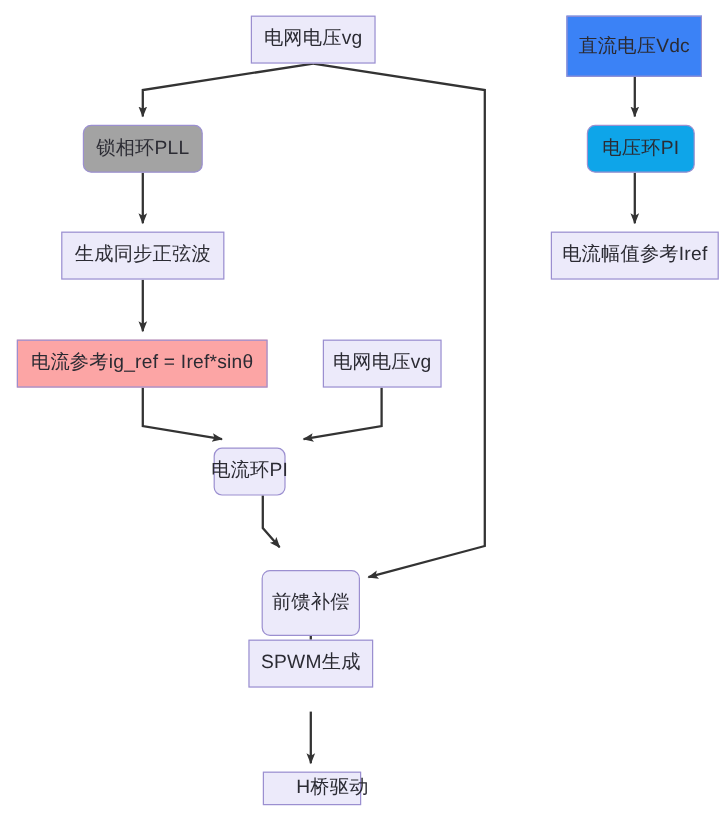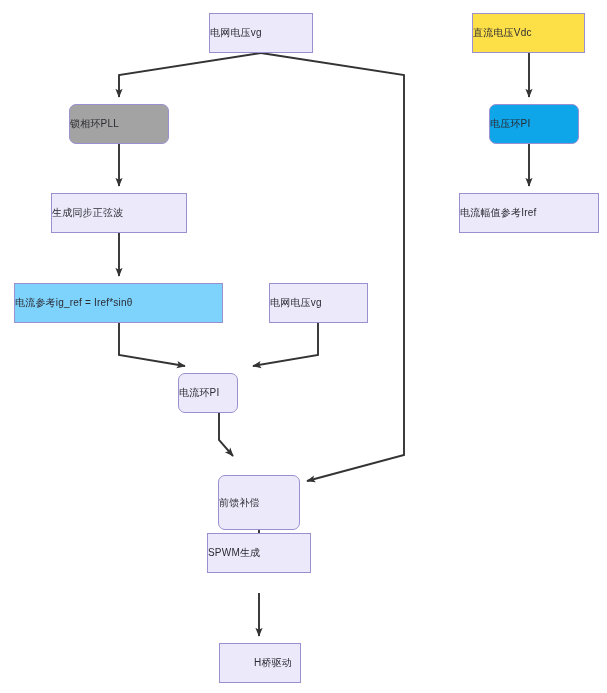--- a/index.html
+++ b/index.html
@@ -27,23 +27,23 @@
     height: 693px;
     pointer-events: none;
   }
   .node {
     position: absolute;
     box-sizing: border-box;
     background: #ECEAFA;
     border: 1px solid #9B8FD0;
     display: flex;
     align-items: center;
-    justify-content: flex-start;
+    justify-content: center;
     color: #2b2b33;
-    font-size: 10px;
+    font-size: 16px;
     line-height: 1;
     white-space: nowrap;
     letter-spacing: 0.2px;
   }
   .node.rounded {
     border-radius: 7px;
   }
   .node-label {
     display: block;
   }
@@ -71,48 +71,48 @@
         <polyline points="259,593 259,636" fill="none" stroke="#333333" stroke-width="1.9" stroke-linejoin="miter" marker-end="url(#arrowhead)"></polyline>
         <polyline points="529,53 529,97" fill="none" stroke="#333333" stroke-width="1.9" stroke-linejoin="miter" marker-end="url(#arrowhead)"></polyline>
         <polyline points="529,144 529,186" fill="none" stroke="#333333" stroke-width="1.9" stroke-linejoin="miter" marker-end="url(#arrowhead)"></polyline>
       </g>
   </svg>
 
   <div id="node-group">
       <div class="node" style="left: 209px; top: 13px; width: 104px; height: 40px; background: rgb(236, 234, 250); border-color: rgb(155, 143, 208); color: rgb(43, 43, 51);">
         <span class="node-label">电网电压vg</span>
       </div>
-      <div class="node" style="left: 472px; top: 13px; width: 113px; height: 40px; background: #fde047; border-color: rgb(155, 143, 208); color: rgb(43, 43, 51);">
+      <div class="node" style="left: 472px; top: 13px; width: 113px; height: 51px; background: #3b82f6; border-color: rgb(155, 143, 208); color: rgb(43, 43, 51);">
         <span class="node-label">直流电压Vdc</span>
       </div>
       <div class="node rounded" style="left: 69px; top: 104px; width: 100px; height: 40px; background: #a3a3a3; border-color: rgb(155, 143, 208); color: rgb(43, 43, 51);">
         <span class="node-label">锁相环PLL</span>
       </div>
       <div class="node rounded" style="left: 489px; top: 104px; width: 90px; height: 40px; background: #0ea5e9; border-color: rgb(155, 143, 208); color: rgb(43, 43, 51);">
         <span class="node-label">电压环PI</span>
       </div>
       <div class="node" style="left: 51px; top: 193px; width: 136px; height: 40px; background: rgb(236, 234, 250); border-color: rgb(155, 143, 208); color: rgb(43, 43, 51);">
         <span class="node-label">生成同步正弦波</span>
       </div>
       <div class="node" style="left: 459px; top: 193px; width: 140px; height: 40px; background: rgb(236, 234, 250); border-color: rgb(155, 143, 208); color: rgb(43, 43, 51);">
         <span class="node-label">电流幅值参考Iref</span>
       </div>
-      <div class="node" style="left: 14px; top: 283px; width: 209px; height: 40px; background: #7dd3fc; border-color: rgb(155, 143, 208); color: rgb(43, 43, 51);">
+      <div class="node" style="left: 14px; top: 283px; width: 209px; height: 40px; background: #fca5a5; border-color: rgb(155, 143, 208); color: rgb(43, 43, 51);">
         <span class="node-label">电流参考ig_ref = Iref*sinθ</span>
       </div>
       <div class="node" style="left: 269px; top: 283px; width: 99px; height: 40px; background: rgb(236, 234, 250); border-color: rgb(155, 143, 208); color: rgb(43, 43, 51);">
         <span class="node-label">电网电压vg</span>
       </div>
       <div class="node rounded" style="left: 178px; top: 373px; width: 60px; height: 40px; background: rgb(236, 234, 250); border-color: rgb(155, 143, 208); color: rgb(43, 43, 51);">
         <span class="node-label">电流环PI</span>
       </div>
       <div class="node rounded" style="left: 218px; top: 463px; width: 82px; height: 55px; background: rgb(236, 234, 250); border-color: rgb(155, 143, 208); color: rgb(43, 43, 51); margin-top: 12px;">
         <span class="node-label">前馈补偿</span>
       </div>
       <div class="node" style="left: 207px; top: 533px; width: 104px; height: 40px; background: rgb(236, 234, 250); border-color: rgb(155, 143, 208); color: rgb(43, 43, 51);">
         <span class="node-label">SPWM生成</span>
       </div>
-      <div class="node" style="left: 219px; top: 643px; width: 82px; height: 40px; background: rgb(236, 234, 250); border-color: rgb(155, 143, 208); color: rgb(43, 43, 51); padding-left: 34px;">
+      <div class="node" style="left: 219px; top: 643px; width: 82px; height: 28px; background: rgb(236, 234, 250); border-color: rgb(155, 143, 208); color: rgb(43, 43, 51); padding-left: 34px;">
         <span class="node-label">H桥驱动</span>
       </div>
     </div>
 
 </div>
 
 </body></html>

